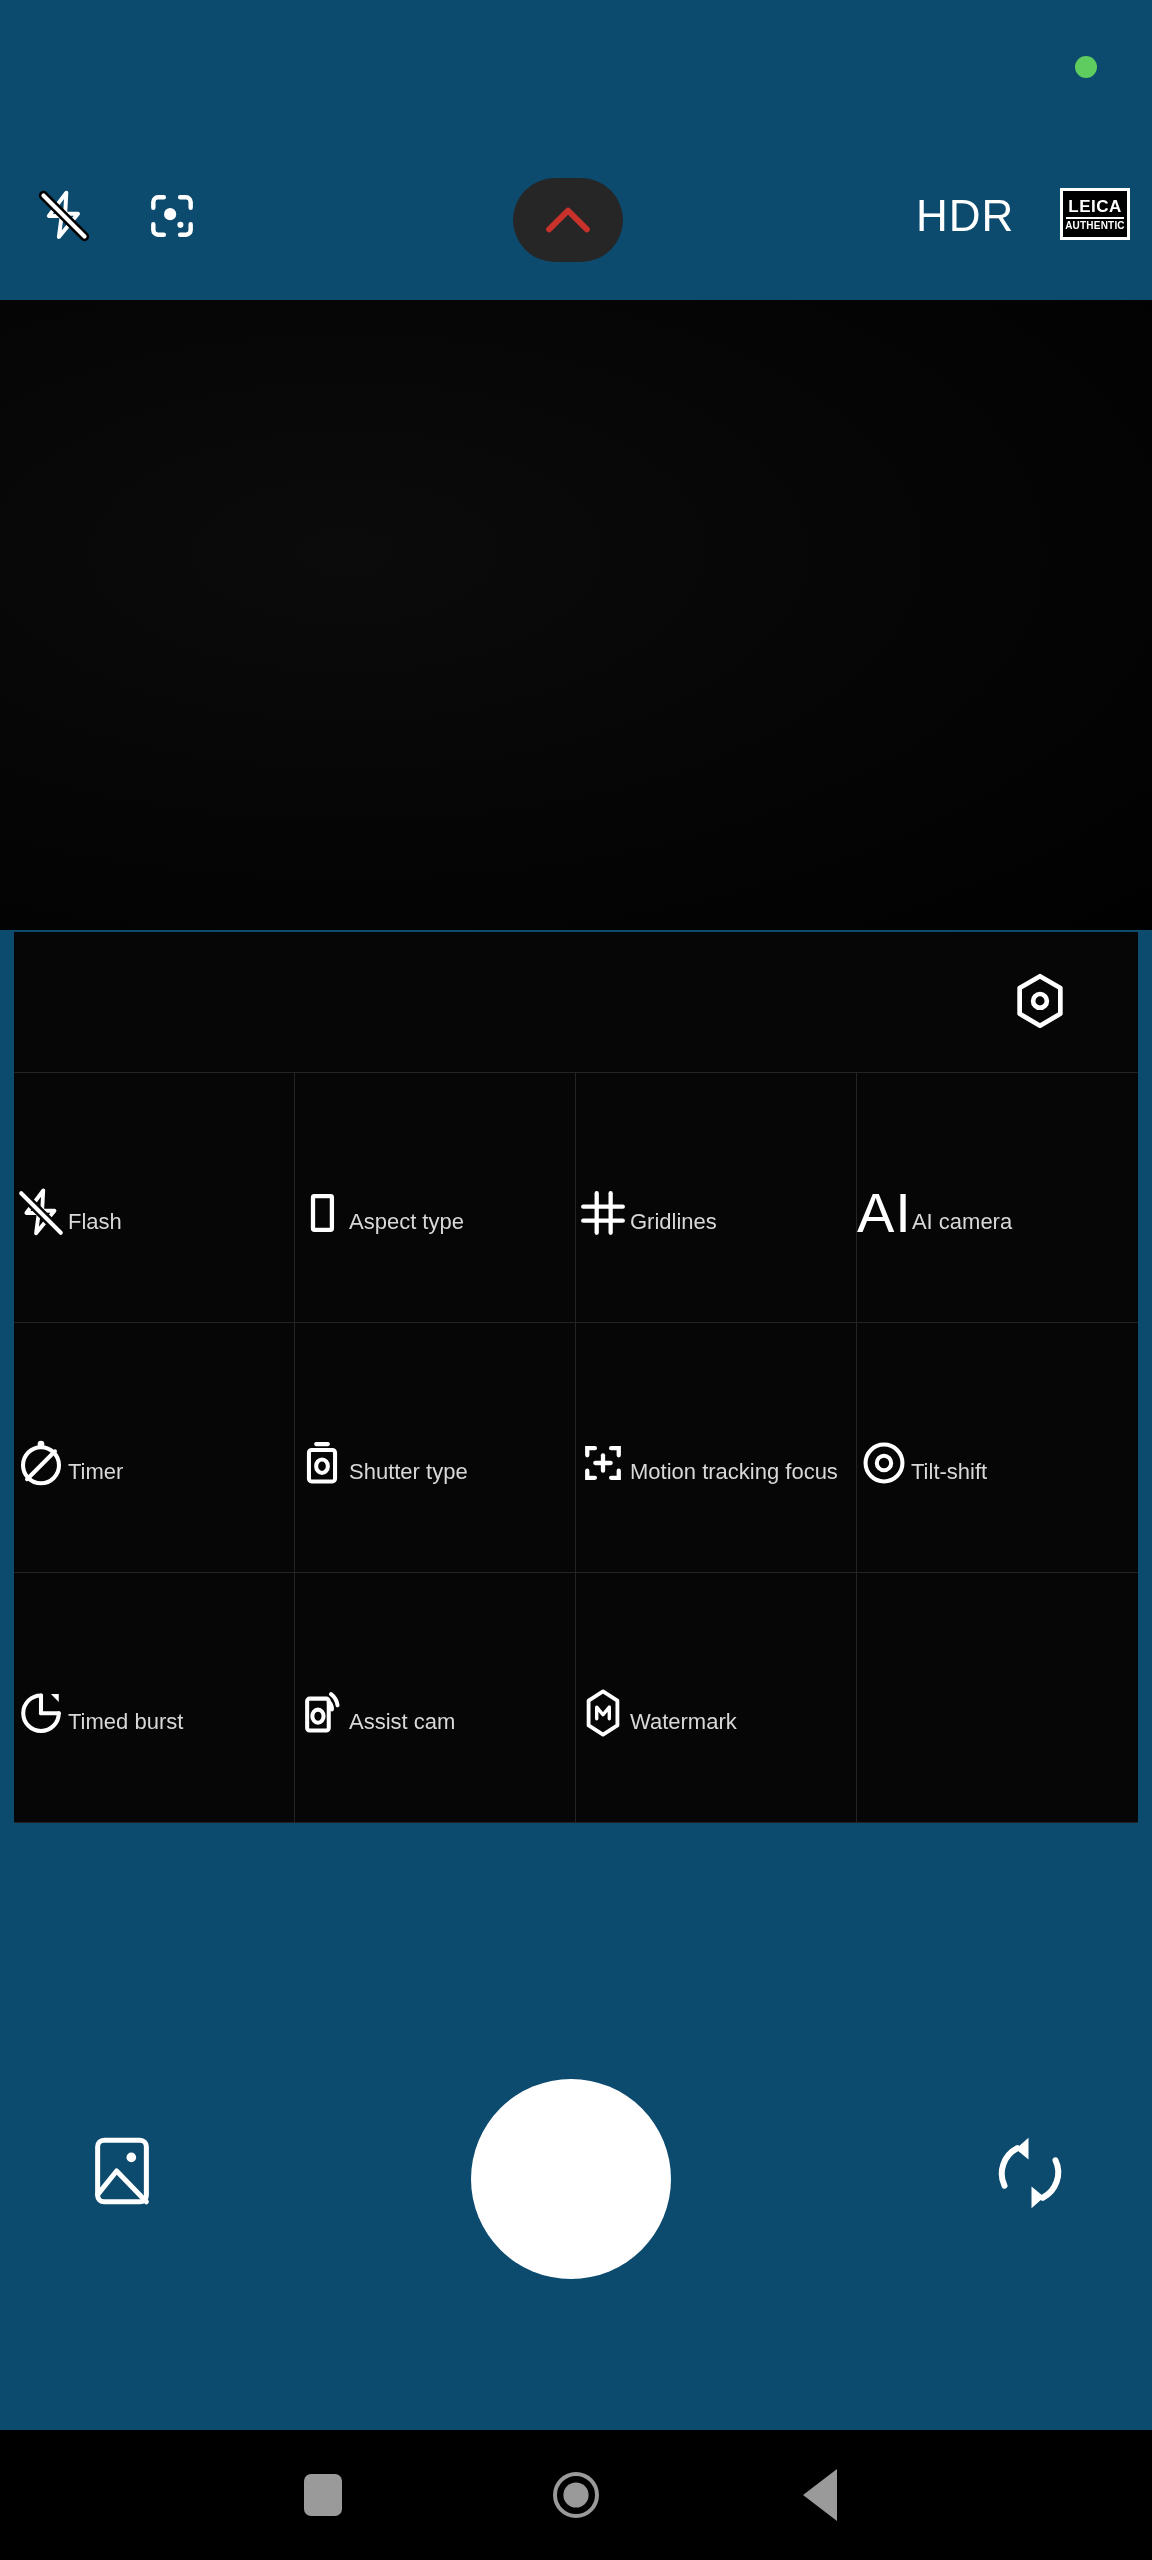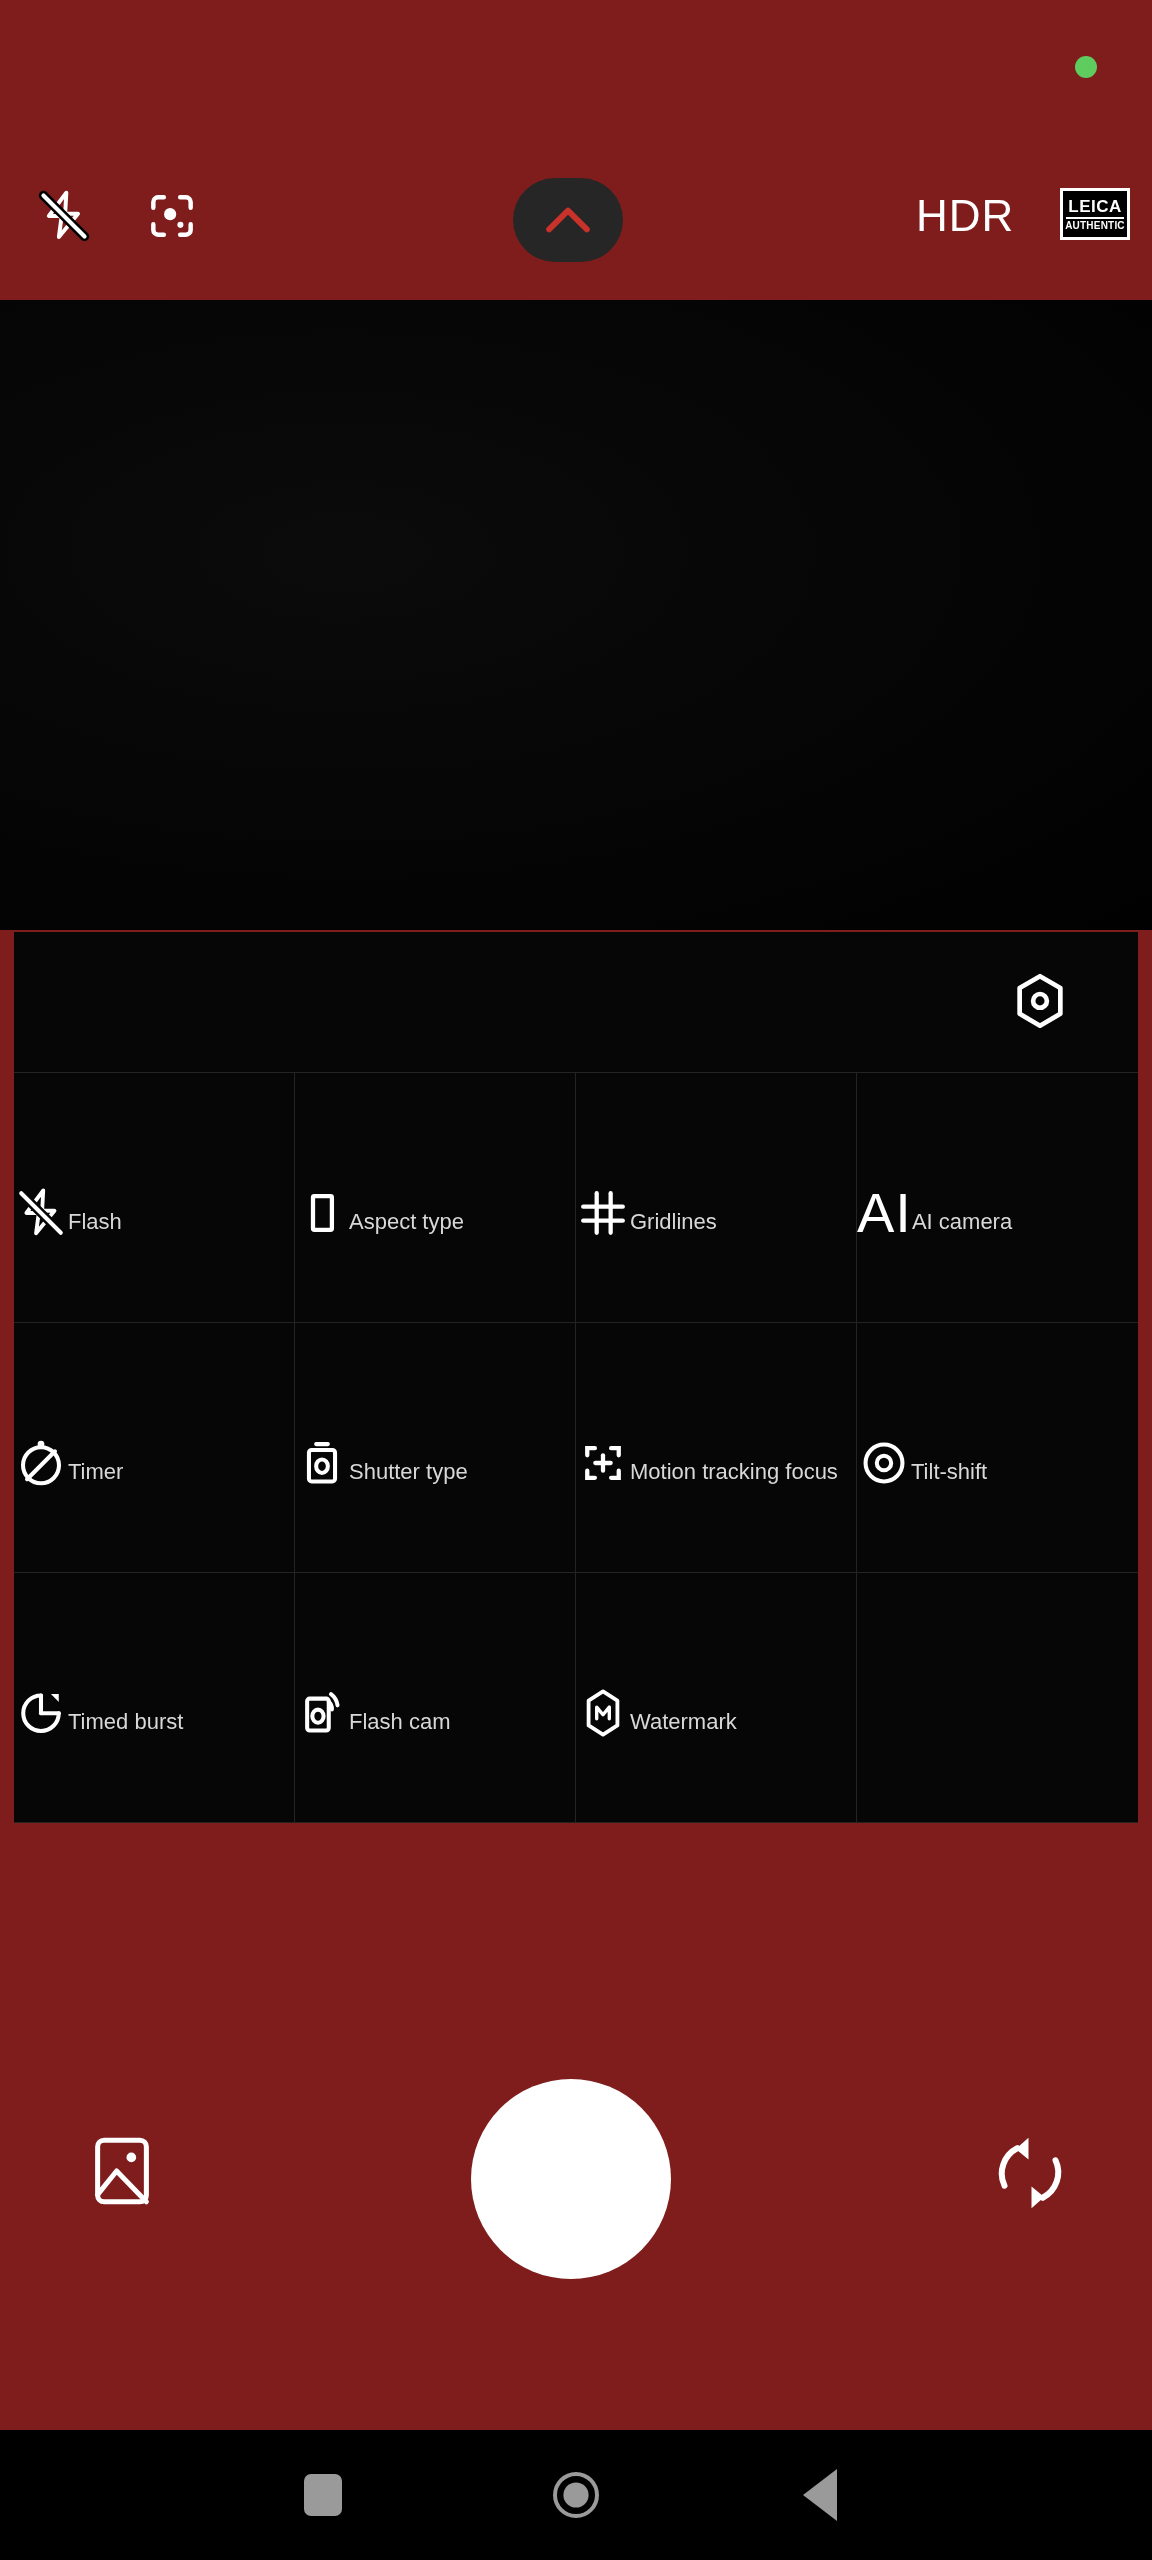--- a/index.html
+++ b/index.html
@@ -5,21 +5,21 @@
   * { margin:0; padding:0; box-sizing:border-box; }
   html, body {
     width:1152px; height:2560px;
     background:#000;
     font-family:"Liberation Sans", sans-serif;
     overflow:hidden;
   }
   .screen {
     position:relative;
     width:1152px; height:2560px;
-    background:#7f1d1d;
+    background:#0c4a6e;
   }
 
   
   .privacy-dot {
     position:absolute; top:56px; left:1075px;
     width:22px; height:22px; border-radius:50%;
     background:#5ECC5E;
   }
 
   
@@ -324,21 +324,21 @@
 
       <div class="cell">
         <div class="ic">
           <svg width="54" height="54" viewBox="0 0 24 24" fill="none" stroke="#ffffff" stroke-width="1.8" stroke-linecap="round" stroke-linejoin="round">
             <rect x="5.4" y="5.6" width="9.6" height="14.2" rx="1.1"></rect>
             <ellipse cx="10.2" cy="13.4" rx="2.5" ry="2.9"></ellipse>
             <path d="M16.4 10.4a4.2 4.2 0 0 0-1.4-3.4"></path>
             <path d="M18.9 8.6A7.4 7.4 0 0 0 16 3.6"></path>
           </svg>
         </div>
-        <div class="lbl">Flash cam</div>
+        <div class="lbl">Assist cam</div>
       </div>
 
       <div class="cell">
         <div class="ic">
           <svg width="54" height="54" viewBox="0 0 24 24" fill="none" stroke="#ffffff" stroke-width="1.7" stroke-linejoin="round">
             <path d="M12 2.4l6.4 4.1v11L12 21.6 5.6 17.5v-11z"></path>
             <path d="M9.2 14.6V9.4l2.8 3.4 2.8-3.4v5.2" stroke-width="1.5" stroke-linecap="round"></path>
           </svg>
         </div>
         <div class="lbl">Watermark</div>

